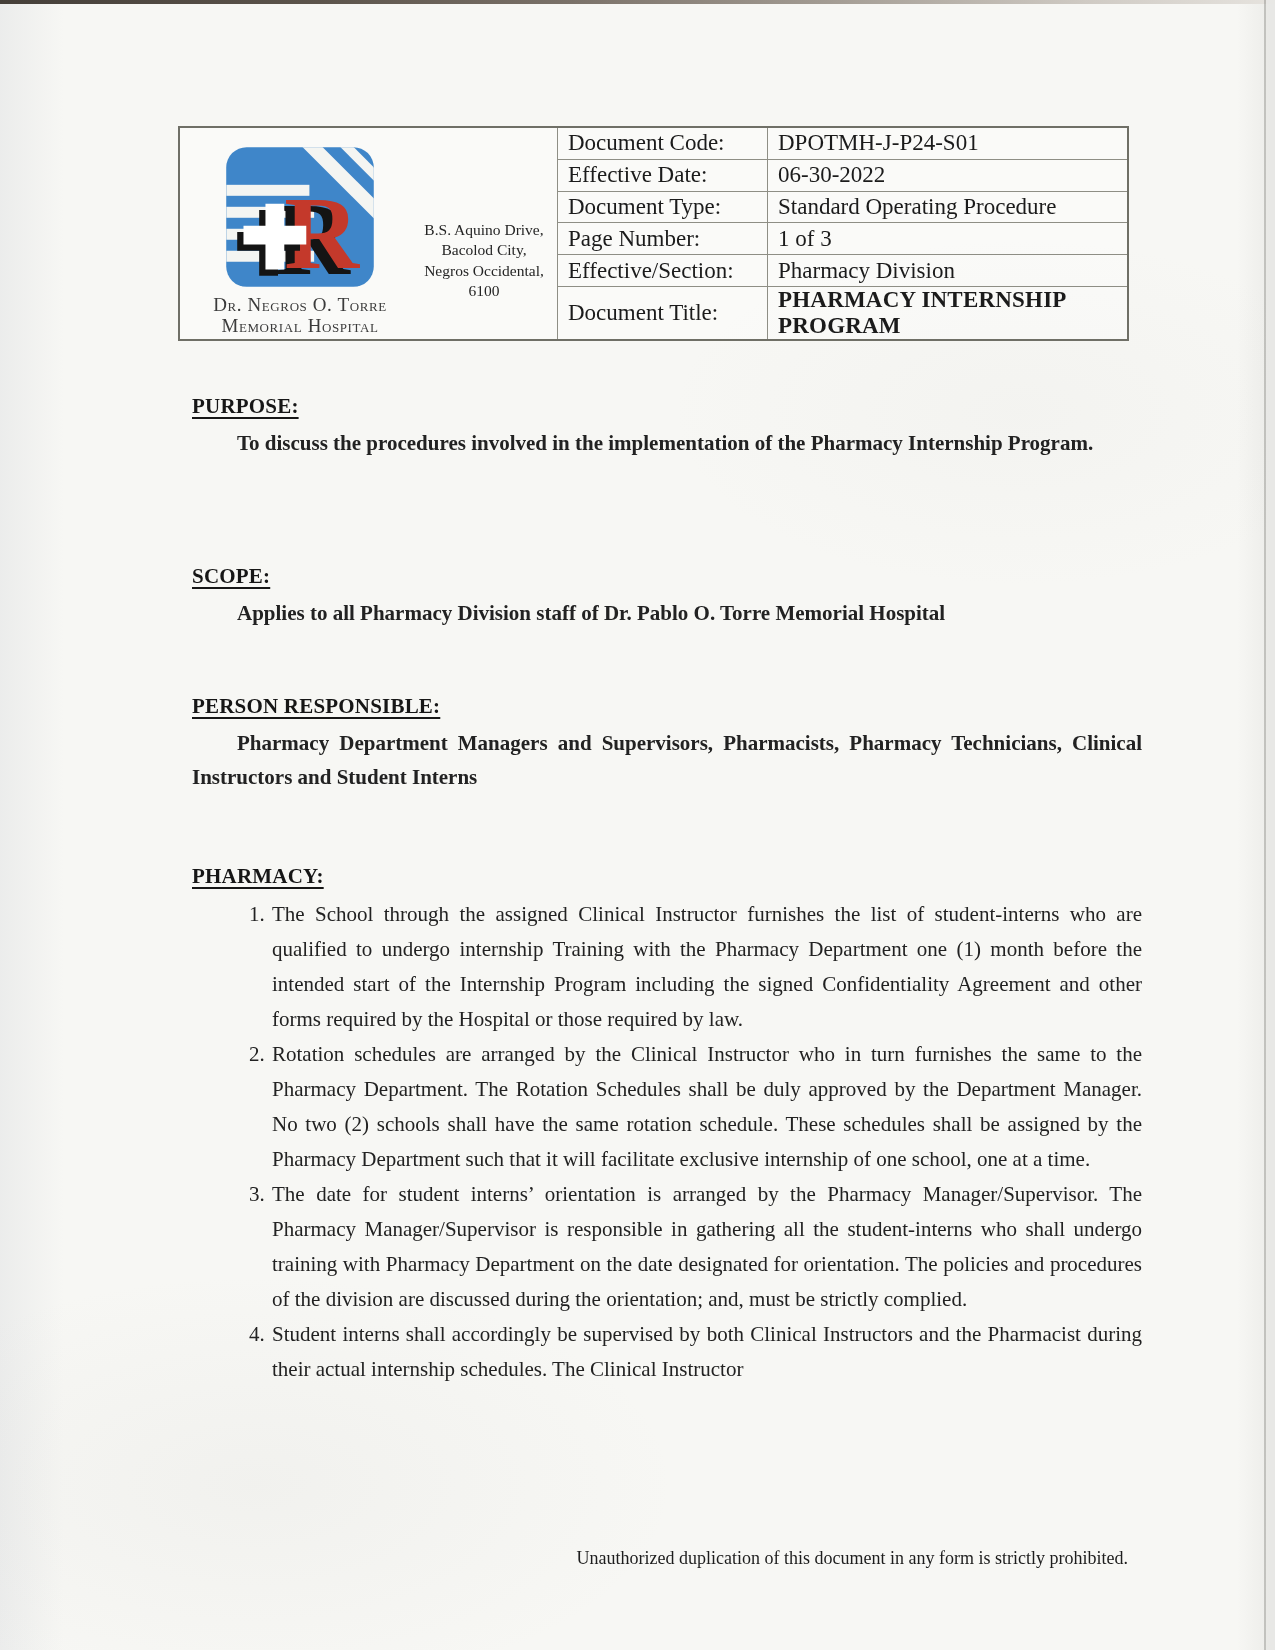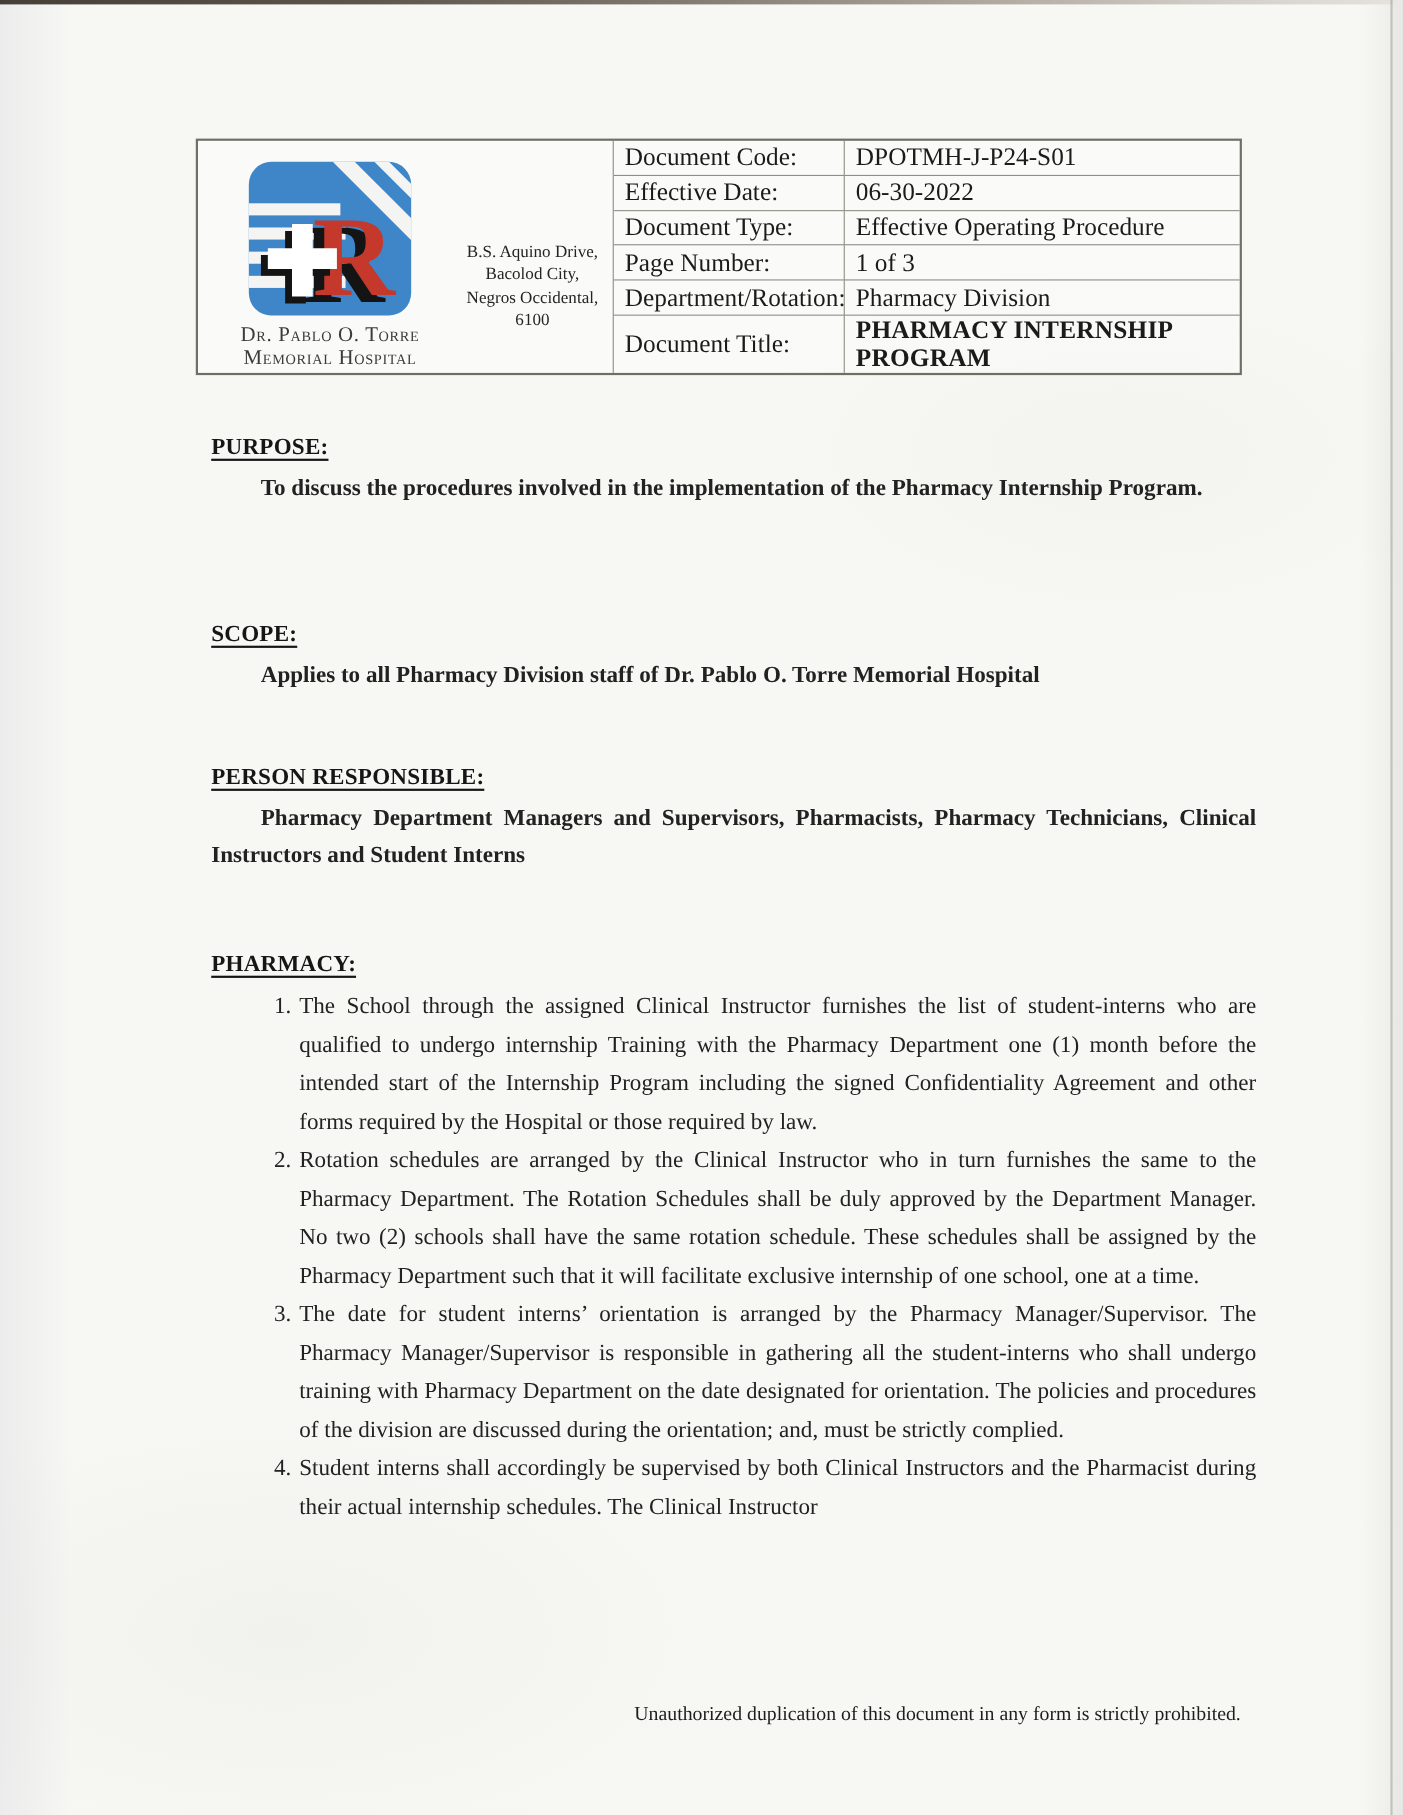--- a/index.html
+++ b/index.html
@@ -82,45 +82,45 @@
             </g>
             <path d="M50 -6 L102 46" stroke="#f4f5f2" stroke-width="9" fill="none"></path>
             <path d="M68 -10 L108 30" stroke="#f4f5f2" stroke-width="6" fill="none"></path>
           </g>
           <text x="34" y="83" font-family="Liberation Serif, serif" font-weight="bold" font-size="66" fill="#141414">R</text>
           <text x="40" y="79" font-family="Liberation Serif, serif" font-weight="bold" font-size="66" fill="#c4392b">R</text>
           <use href="#crossShape" x="8" y="42" fill="#141414"></use>
           <use href="#crossShape" x="12" y="38" fill="#ffffff"></use>
         </svg>
         <div class="logo-name">
-          <div>Dr. Pablo O. Torre</div>
+          <div>Dr. Negros O. Torre</div>
           <div>Memorial Hospital</div>
         </div>
       </div>
       <div class="addr">
         <div>B.S. Aquino Drive,</div>
         <div>Bacolod City,</div>
         <div>Negros Occidental,</div>
         <div>6100</div>
       </div>
     </div>
 
     <div class="cell lbl">Document Code:</div>
     <div class="cell val">DPOTMH-J-P24-S01</div>
 
     <div class="cell lbl">Effective Date:</div>
     <div class="cell val">06-30-2022</div>
 
     <div class="cell lbl">Document Type:</div>
-    <div class="cell val">Effective Operating Procedure</div>
+    <div class="cell val">Standard Operating Procedure</div>
 
     <div class="cell lbl">Page Number:</div>
     <div class="cell val">1 of 3</div>
 
-    <div class="cell lbl">Department/Rotation:</div>
+    <div class="cell lbl">Effective/Section:</div>
     <div class="cell val">Pharmacy Division</div>
 
     <div class="cell lbl last">Document Title:</div>
     <div class="cell val last bold">PHARMACY INTERNSHIP PROGRAM</div>
   </div>
 
   <div class="section" style="top:394px;">
     <div class="sec-heading">PURPOSE:</div>
     <p class="sec-body">To discuss the procedures involved in the implementation of the Pharmacy Internship Program.</p>
   </div>

